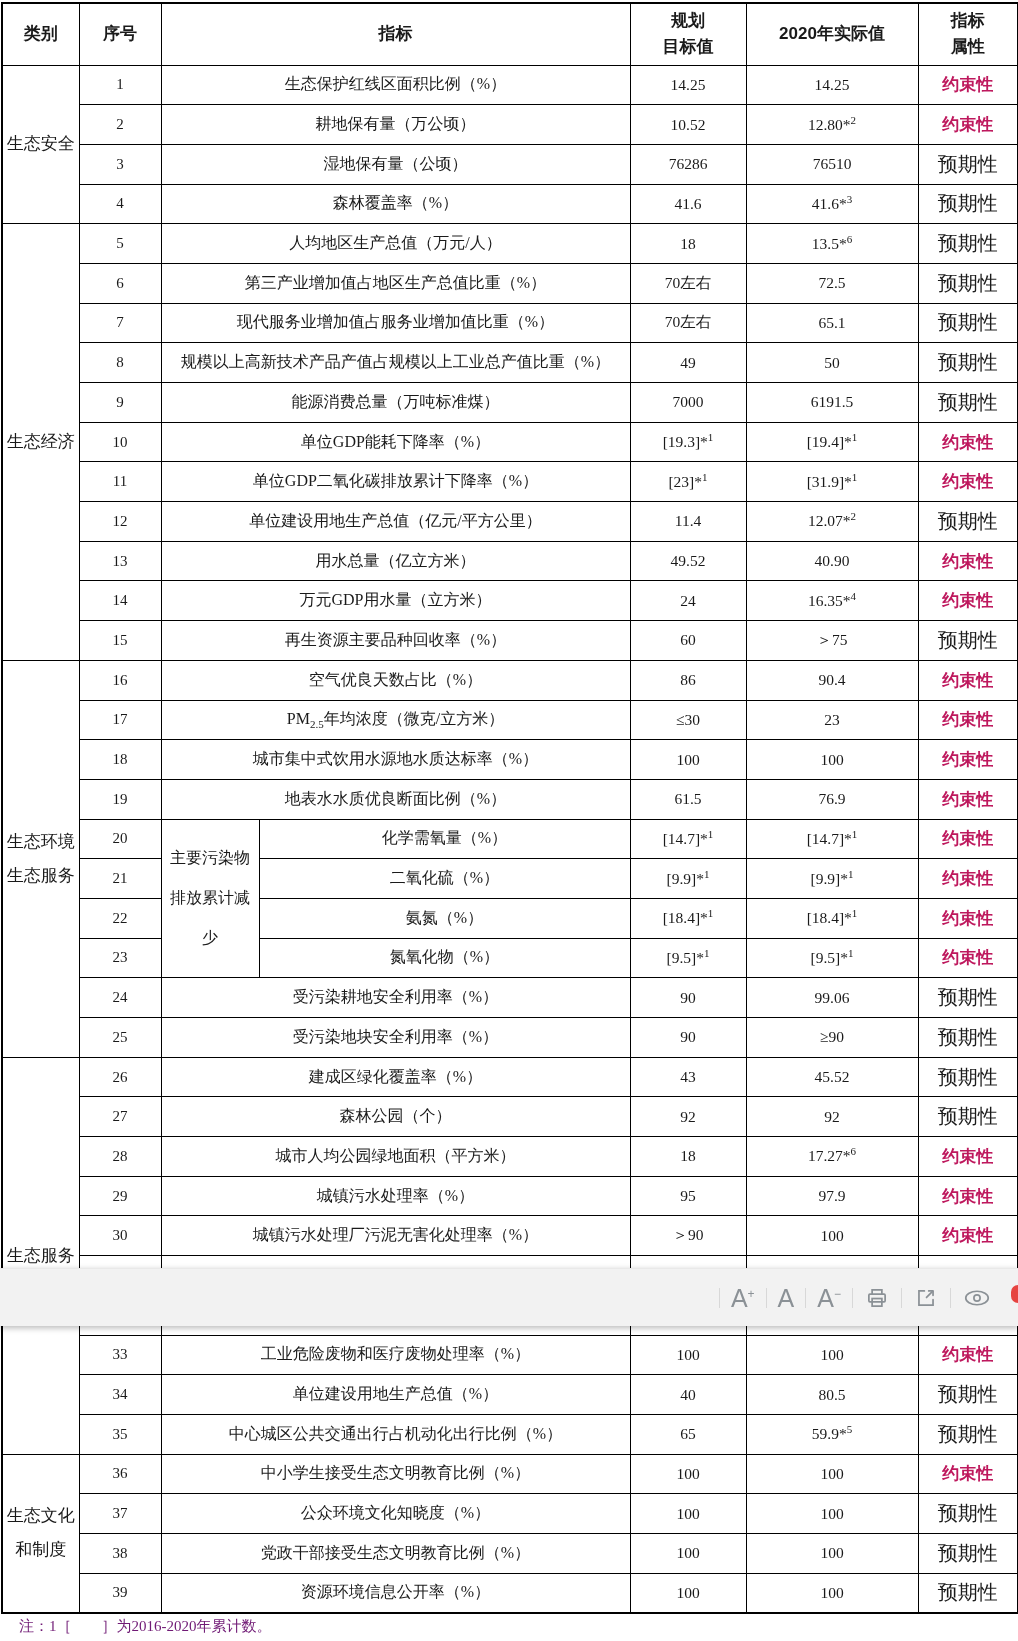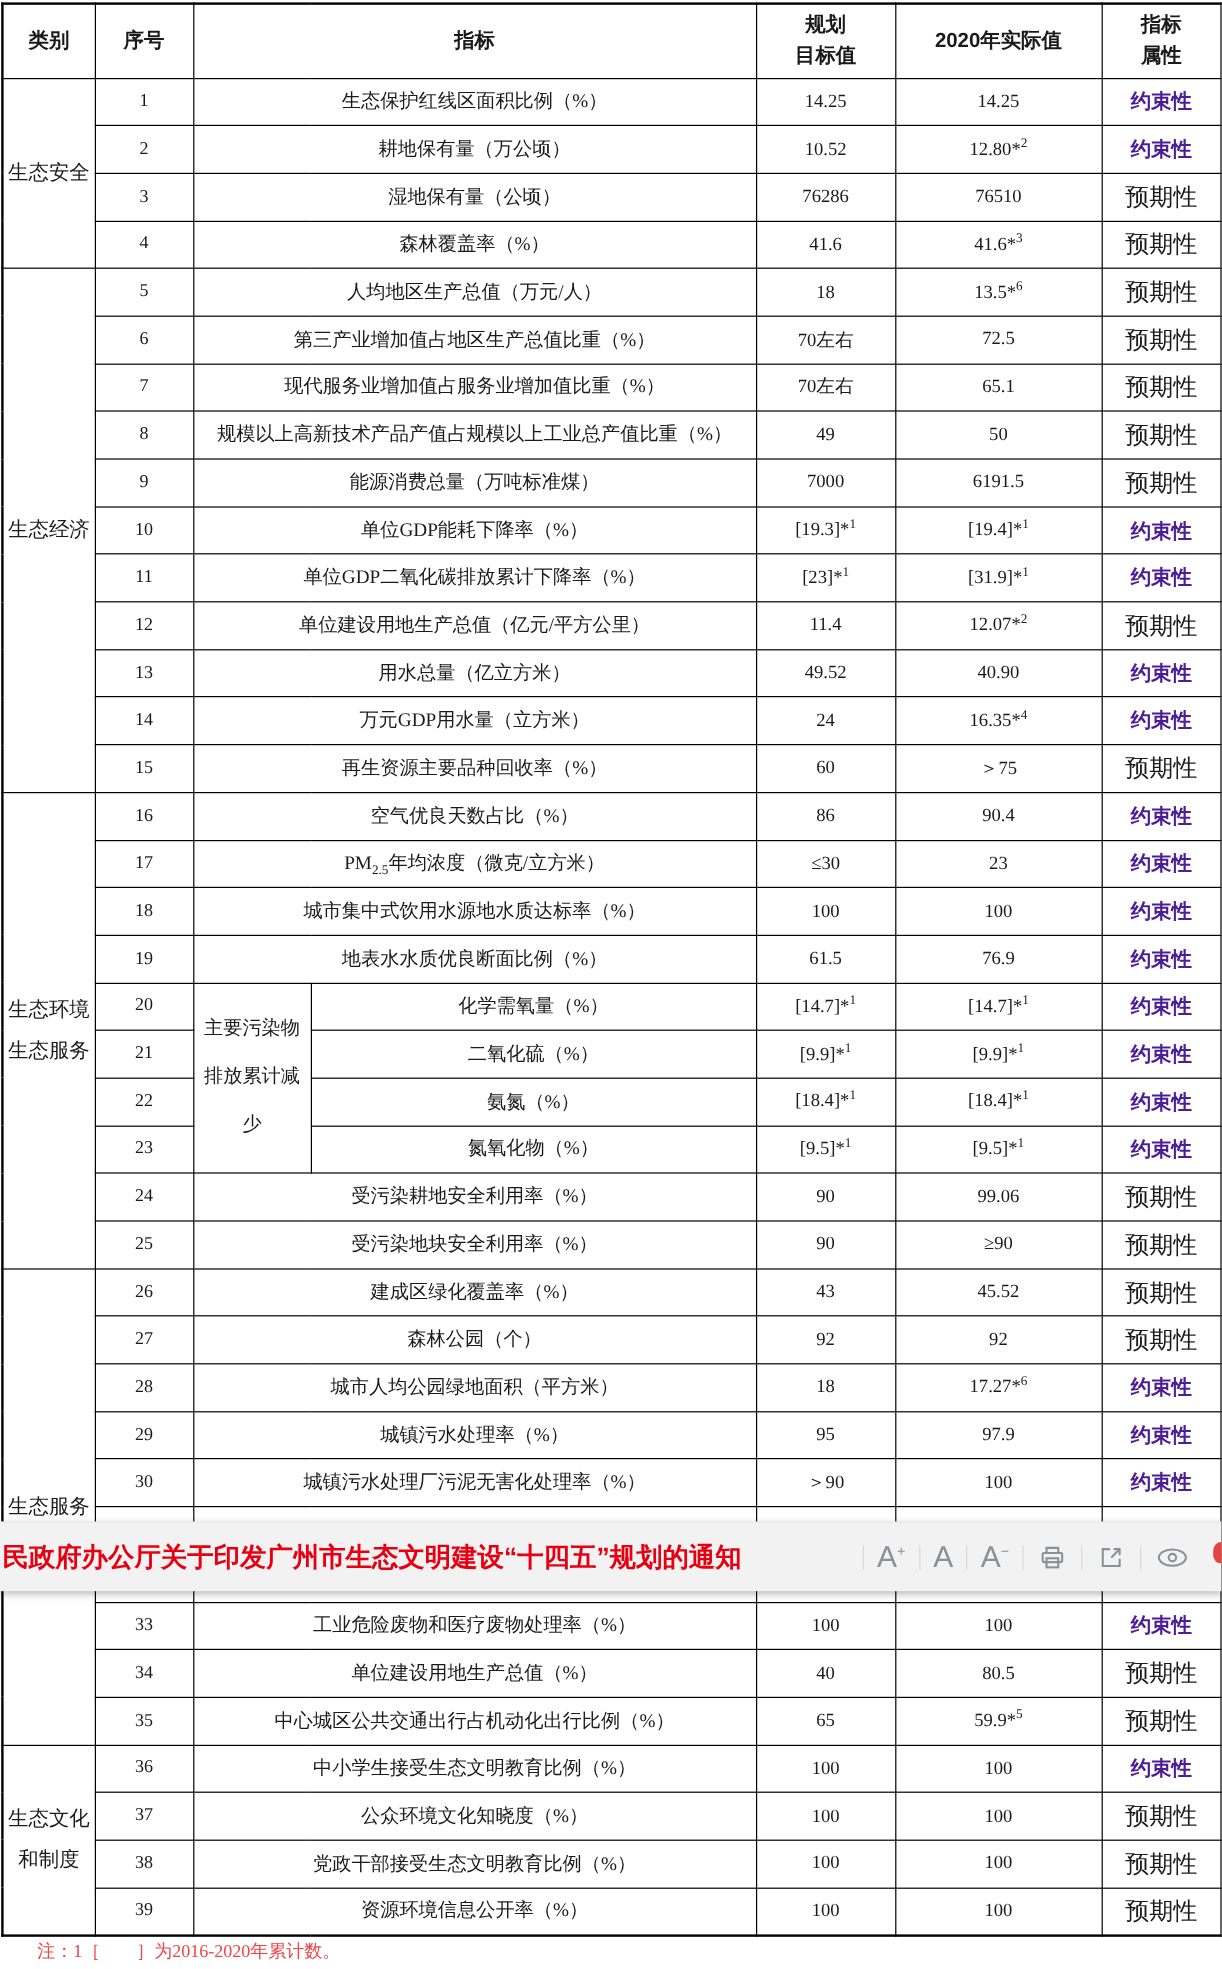--- a/index.html
+++ b/index.html
@@ -19,21 +19,21 @@
             font-size:17px; white-space:pre-line; line-height:1.55; }
   td.cat    { font-size:17px; line-height:34px; padding:0 11px;
               white-space:pre-line; word-break:break-all; }
   td.no     { font-size:15px; }
   td.subcat { font-size:16px; line-height:40px; padding:0 7px;
               word-break:break-all;margin-top:48px; }
   td.ind    { font-size:16px; }
   td.val    { font-size:15.5px; }
   td.attr   { font-size:20px; }
   td.attr.cons { font-family:"Liberation Sans","DejaVu Sans",sans-serif;
-                 font-weight:bold; font-size:17px; color:#4c1d95; }
+                 font-weight:bold; font-size:17px; color:#be185d; }
   #tbl sup { font-size:11px; line-height:0; vertical-align:super; }
   #tbl sub { font-size:11px; line-height:0; vertical-align:sub; }
 
   
   #banner { position:absolute; left:0; top:1268px; width:1018px; height:58px;
             background:#f2f2f2; z-index:5; box-shadow:0 2px 6px rgba(0,0,0,.28);
             border-top:1px solid #e9e9e9; display:flex; align-items:center; }
   #banner .title { font-family:"Liberation Sans","DejaVu Sans",sans-serif;
                    font-weight:600; font-size:22px; color:#e60012;
                    white-space:nowrap; overflow:hidden; padding-left:2px; flex:0 1 auto; }
@@ -43,22 +43,22 @@
   .aicon { font-family:"Liberation Sans","DejaVu Sans",sans-serif; font-size:25px;
            font-weight:400; color:#8b9196; line-height:1; cursor:pointer; }
   .aicon sup { font-size:12px; vertical-align:super; line-height:0; }
   .svgicon { display:block; cursor:pointer; }
   .svgicon path, .svgicon rect, .svgicon ellipse, .svgicon circle
            { fill:none; stroke:#8b9196; stroke-width:1.6; stroke-linecap:round; }
   #red-sliver { position:absolute; right:0; top:16px; width:7px; height:18px;
                 background:#e64340; border-radius:9px 0 0 9px; }
 
   
-  #footnote { position:absolute; left:31px; top:1617px; font-size:15px;
-              color:#ef4444; white-space:nowrap; }
+  #footnote { position:absolute; left:19px; top:1617px; font-size:15px;
+              color:#701a75; white-space:nowrap; }
 </style>
 </head>
 <body>
 
 <div id="page">
 
   <table id="tbl">
     <colgroup>
       <col style="width:77px">
         <col style="width:82px">
@@ -358,21 +358,20 @@
           <td class="no">39</td>
           <td class="ind" colspan="2">资源环境信息公开率（%）</td>
           <td class="val">100</td>
           <td class="val">100</td>
           <td class="attr">预期性</td>
         </tr>
       </tbody>
   </table>
 
   <div id="banner">
-    <div class="title">民政府办公厅关于印发广州市生态文明建设“十四五”规划的通知</div>
     <div id="toolbar">
       <span class="sep"></span>
       <span class="aicon">A<sup>+</sup></span>
       <span class="sep"></span>
       <span class="aicon">A</span>
       <span class="sep"></span>
       <span class="aicon">A<sup>−</sup></span>
       <span class="sep"></span>
       <svg class="svgicon" width="26" height="26" viewBox="0 0 24 24">
         <path d="M7.5 8.5 V4.5 h9 v4"></path>

